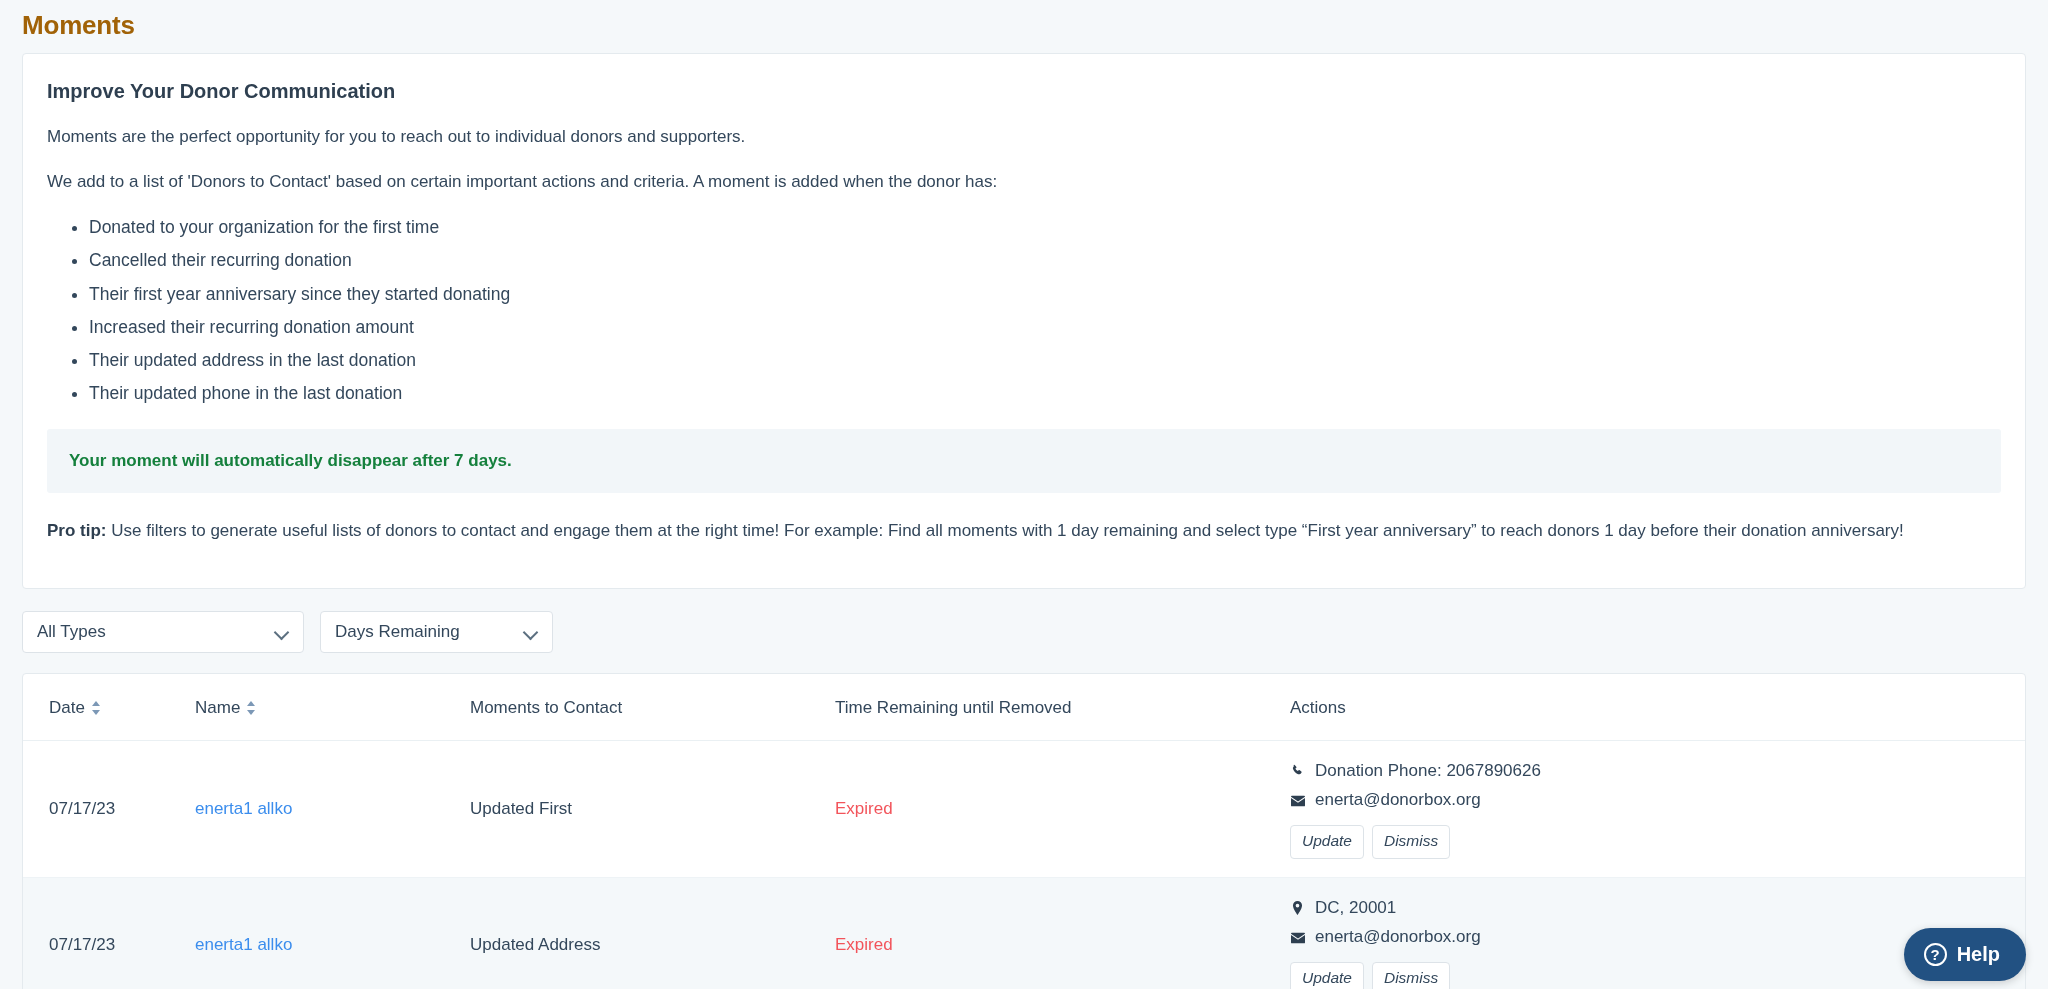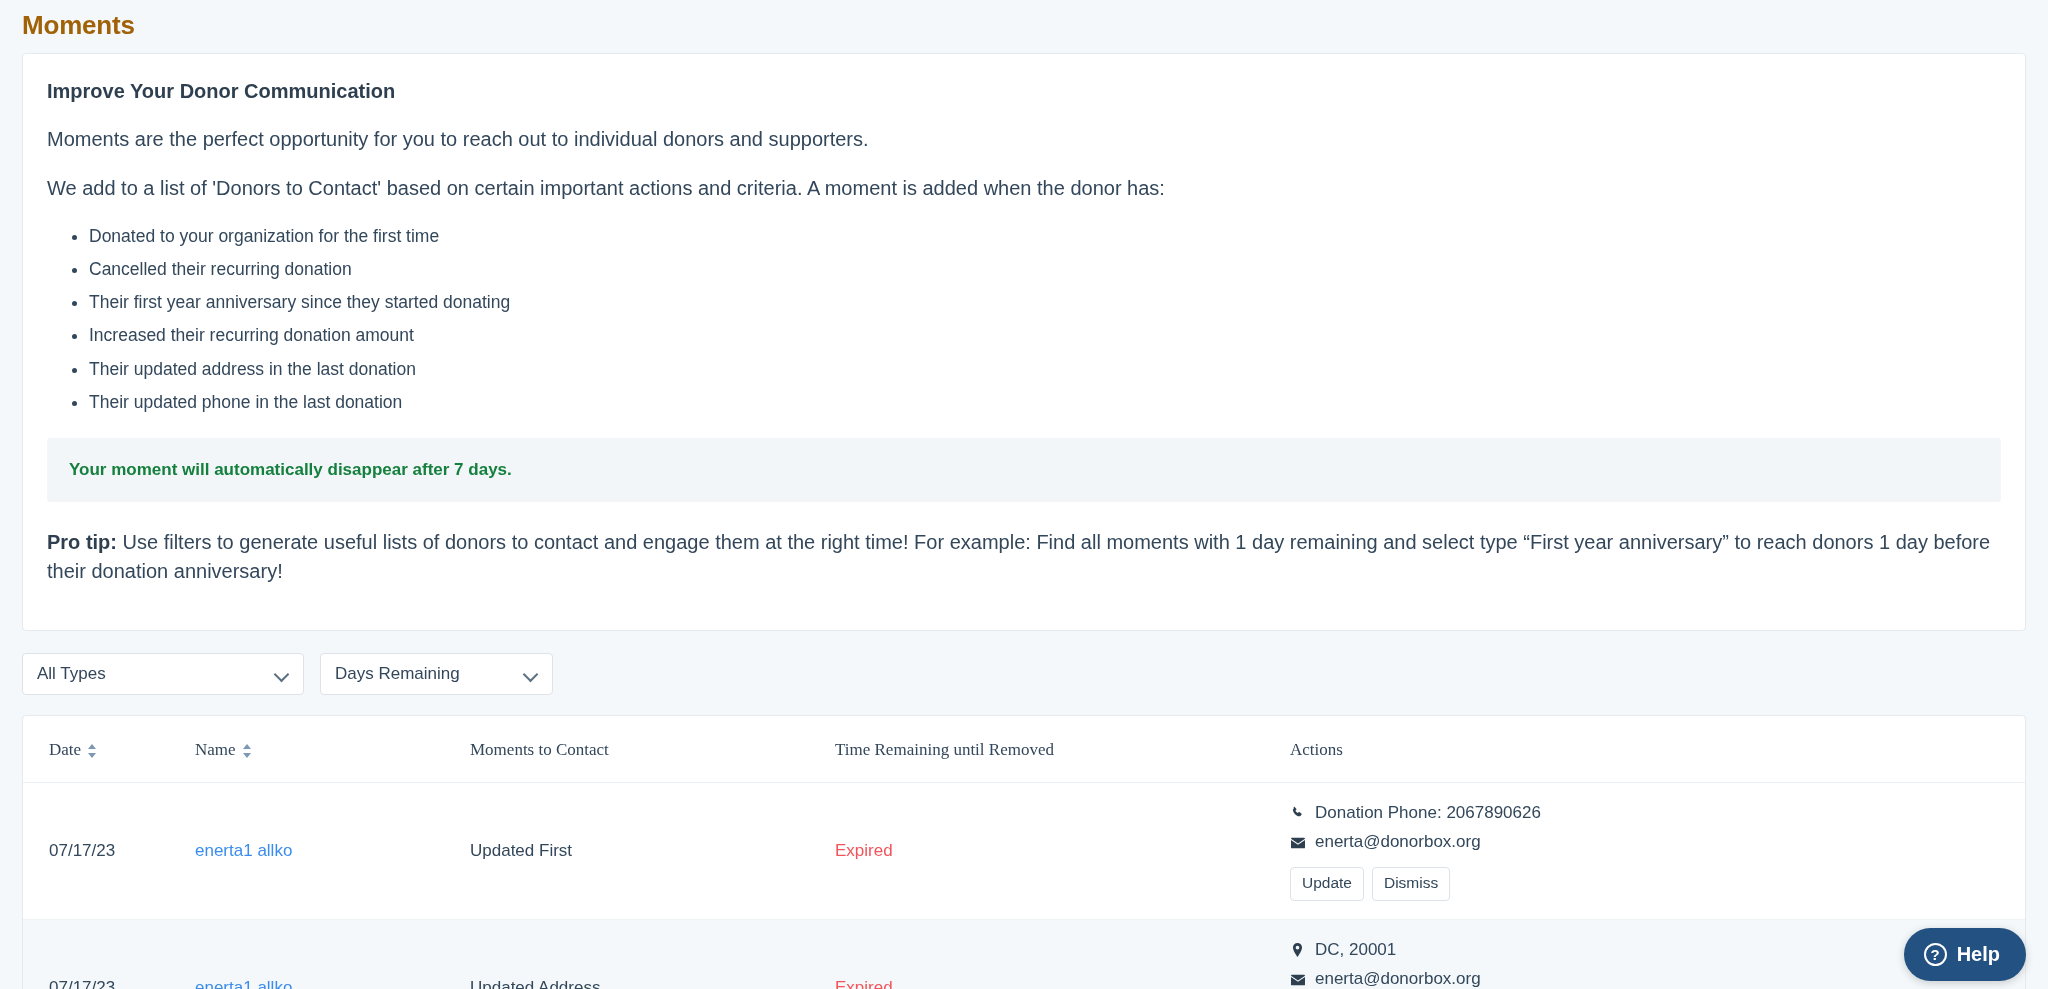--- a/index.html
+++ b/index.html
@@ -35,21 +35,21 @@
     padding: 26px 24px 24px 24px;
   }
   .info-card h2 {
     margin: 0 0 22px 0;
     font-size: 20px;
     font-weight: bold;
     color: #2e3f50;
   }
   .info-card p {
     margin: 0 0 20px 0;
-    font-size: 20px;
+    font-size: 17px;
     line-height: 1.45;
     color: #33475b;
   }
   .info-card ul {
     margin: 0 0 22px 0;
     padding-left: 42px;
     list-style: disc;
   }
   .info-card li {
     font-size: 17.5px;
@@ -126,21 +126,20 @@
   }
   table { width: 100%; border-collapse: collapse; }
   thead th {
     text-align: left;
     font-size: 17px;
     font-weight: normal;
     color: #33475b;
     padding: 24px 12px 22px 12px;
     border-bottom: 1px solid #eaf0f3;
     white-space: nowrap;
-    font-family: Liberation Serif, serif;
   }
   thead th:first-child { padding-left: 26px; }
   .sort-ico {
     display: inline-block;
     width: 12px;
     position: relative;
     margin-left: 6px;
     vertical-align: middle;
     height: 14px;
   }
@@ -195,20 +194,21 @@
     background: #ffffff;
     border: 1px solid #dde3e8;
     border-radius: 4px;
     font-size: 15.5px;
     color: #33475b;
     padding: 6px 11px 7px 11px;
     cursor: pointer;
     font-family: "Liberation Sans", sans-serif;
     line-height: 1.2;
     white-space: nowrap;
+    font-style: italic;
   }
 
   
   .help-fab {
     position: absolute;
     right: 22px;
     bottom: 8px;
     background: #225182;
     color: #ffffff;
     border-radius: 28px;

